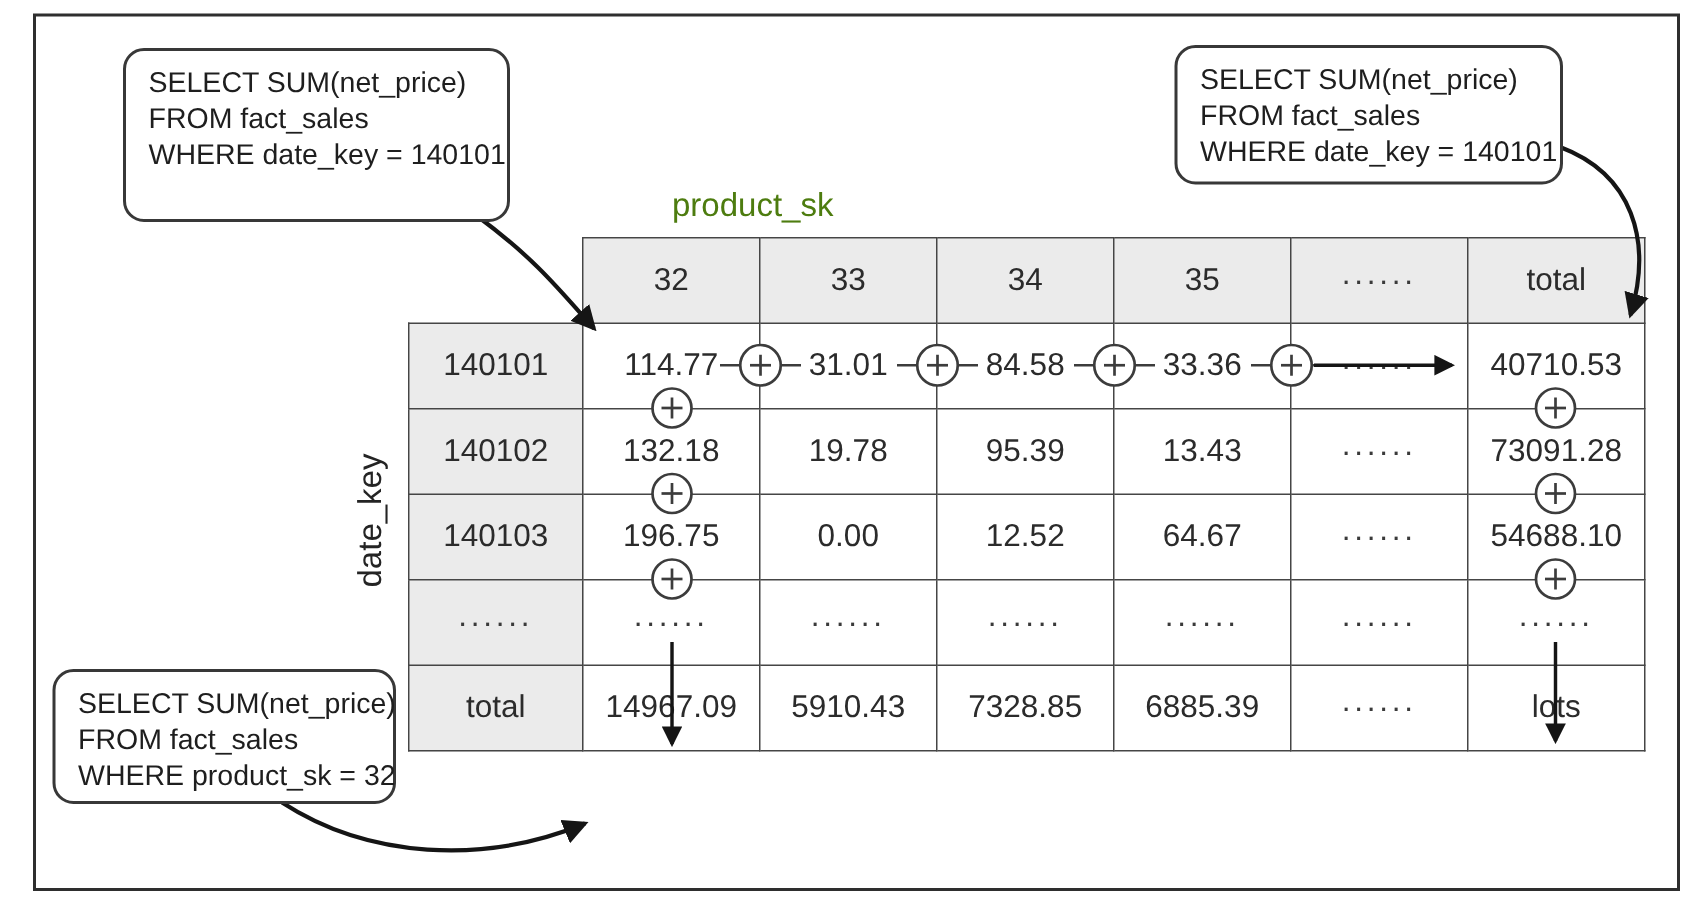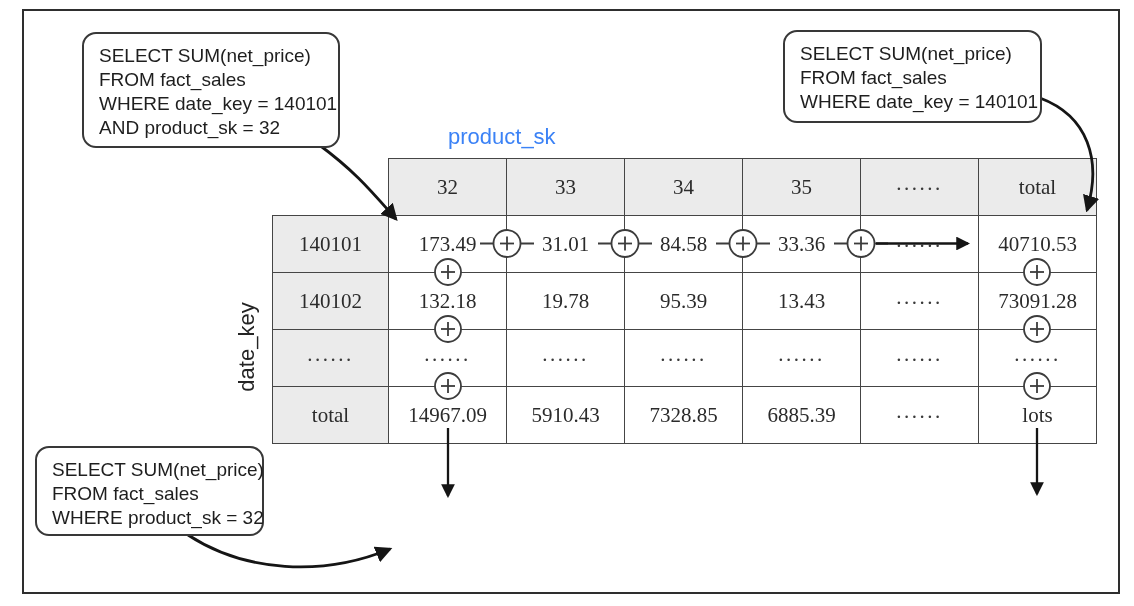--- a/index.html
+++ b/index.html
@@ -16,29 +16,29 @@
     position:absolute;box-sizing:border-box;background:#fff;
     border:2.5px solid #383838;border-radius:14px;
     padding:10px 12px 8px 15px;font-size:19px;line-height:24px;
     color:#1e1e1e;white-space:nowrap;z-index:3;
   }
   .callout div{white-space:nowrap;}
   .co-top-left{left:82px;top:32px;width:258px;height:116px;}
   .co-top-right{left:783px;top:30px;width:259px;height:93px;}
   .co-bottom-left{left:35px;top:446px;width:229px;height:90px;}
   
-  .lbl-product{position:absolute;left:448px;top:124px;font-size:22px;color:#3b82f6;}
+  .lbl-product{position:absolute;left:448px;top:124px;font-size:22px;color:#4d7c0f;}
   .lbl-date{
     position:absolute;left:147px;top:334px;width:200px;text-align:center;
     font-size:22px;color:#242424;transform:rotate(-90deg);transform-origin:center;
   }
   
   table.matrix{
     position:absolute;left:272px;top:158px;border-collapse:collapse;
-    table-layout:fixed;z-index:1;font-family:Liberation Serif, serif;
+    table-layout:fixed;z-index:1;
   }
   table.matrix td,table.matrix th{
     border:1.5px solid #454545;font-weight:normal;text-align:center;
     vertical-align:middle;font-size:21px;color:#2b2b2b;padding:0;
     height:57px;box-sizing:border-box;
   }
   table.matrix .corner{border:none;background:transparent;}
   table.matrix th.colhead, table.matrix td.rowhead{background:#ebebeb;}
   .cellv{display:inline-block;}
   .cellv.dots{letter-spacing:2.5px;position:relative;top:-4px;color:#3a3a3a;}
@@ -54,21 +54,20 @@
 </head>
 <body>
 
 <div class="fig-canvas">
   <div class="fig-border"></div>
 
   <div class="callout co-top-left">
     <div>SELECT SUM(net_price)</div>
     <div>FROM fact_sales</div>
     <div>WHERE date_key = 140101</div>
-    <div>AND product_sk = 32</div>
   </div>
 
   <div class="callout co-top-right">
     <div>SELECT SUM(net_price)</div>
     <div>FROM fact_sales</div>
     <div>WHERE date_key = 140101</div>
   </div>
 
   <div class="callout co-bottom-left">
     <div>SELECT SUM(net_price)</div>
@@ -94,35 +93,44 @@
       <td class="corner"></td>
       <th class="colhead"><span class="cellv">32</span></th>
       <th class="colhead"><span class="cellv">33</span></th>
       <th class="colhead"><span class="cellv">34</span></th>
       <th class="colhead"><span class="cellv">35</span></th>
       <th class="colhead"><span class="cellv dots">......</span></th>
       <th class="colhead"><span class="cellv">total</span></th>
     </tr>
     <tr>
       <td class="rowhead"><span class="cellv">140101</span></td>
-      <td><span class="cellv">173.49</span></td>
+      <td><span class="cellv">114.77</span></td>
       <td><span class="cellv">31.01</span></td>
       <td><span class="cellv">84.58</span></td>
       <td><span class="cellv">33.36</span></td>
       <td><span class="cellv dots">......</span></td>
       <td><span class="cellv">40710.53</span></td>
     </tr>
     <tr>
       <td class="rowhead"><span class="cellv">140102</span></td>
       <td><span class="cellv">132.18</span></td>
       <td><span class="cellv">19.78</span></td>
       <td><span class="cellv">95.39</span></td>
       <td><span class="cellv">13.43</span></td>
       <td><span class="cellv dots">......</span></td>
       <td><span class="cellv">73091.28</span></td>
+    </tr>
+    <tr>
+      <td class="rowhead"><span class="cellv">140103</span></td>
+      <td><span class="cellv">196.75</span></td>
+      <td><span class="cellv">0.00</span></td>
+      <td><span class="cellv">12.52</span></td>
+      <td><span class="cellv">64.67</span></td>
+      <td><span class="cellv dots">......</span></td>
+      <td><span class="cellv">54688.10</span></td>
     </tr>
     <tr>
       <td class="rowhead"><span class="cellv dots">......</span></td>
       <td><span class="cellv dots">......</span></td>
       <td><span class="cellv dots">......</span></td>
       <td><span class="cellv dots">......</span></td>
       <td><span class="cellv dots">......</span></td>
       <td><span class="cellv dots">......</span></td>
       <td><span class="cellv dots">......</span></td>
     </tr>

